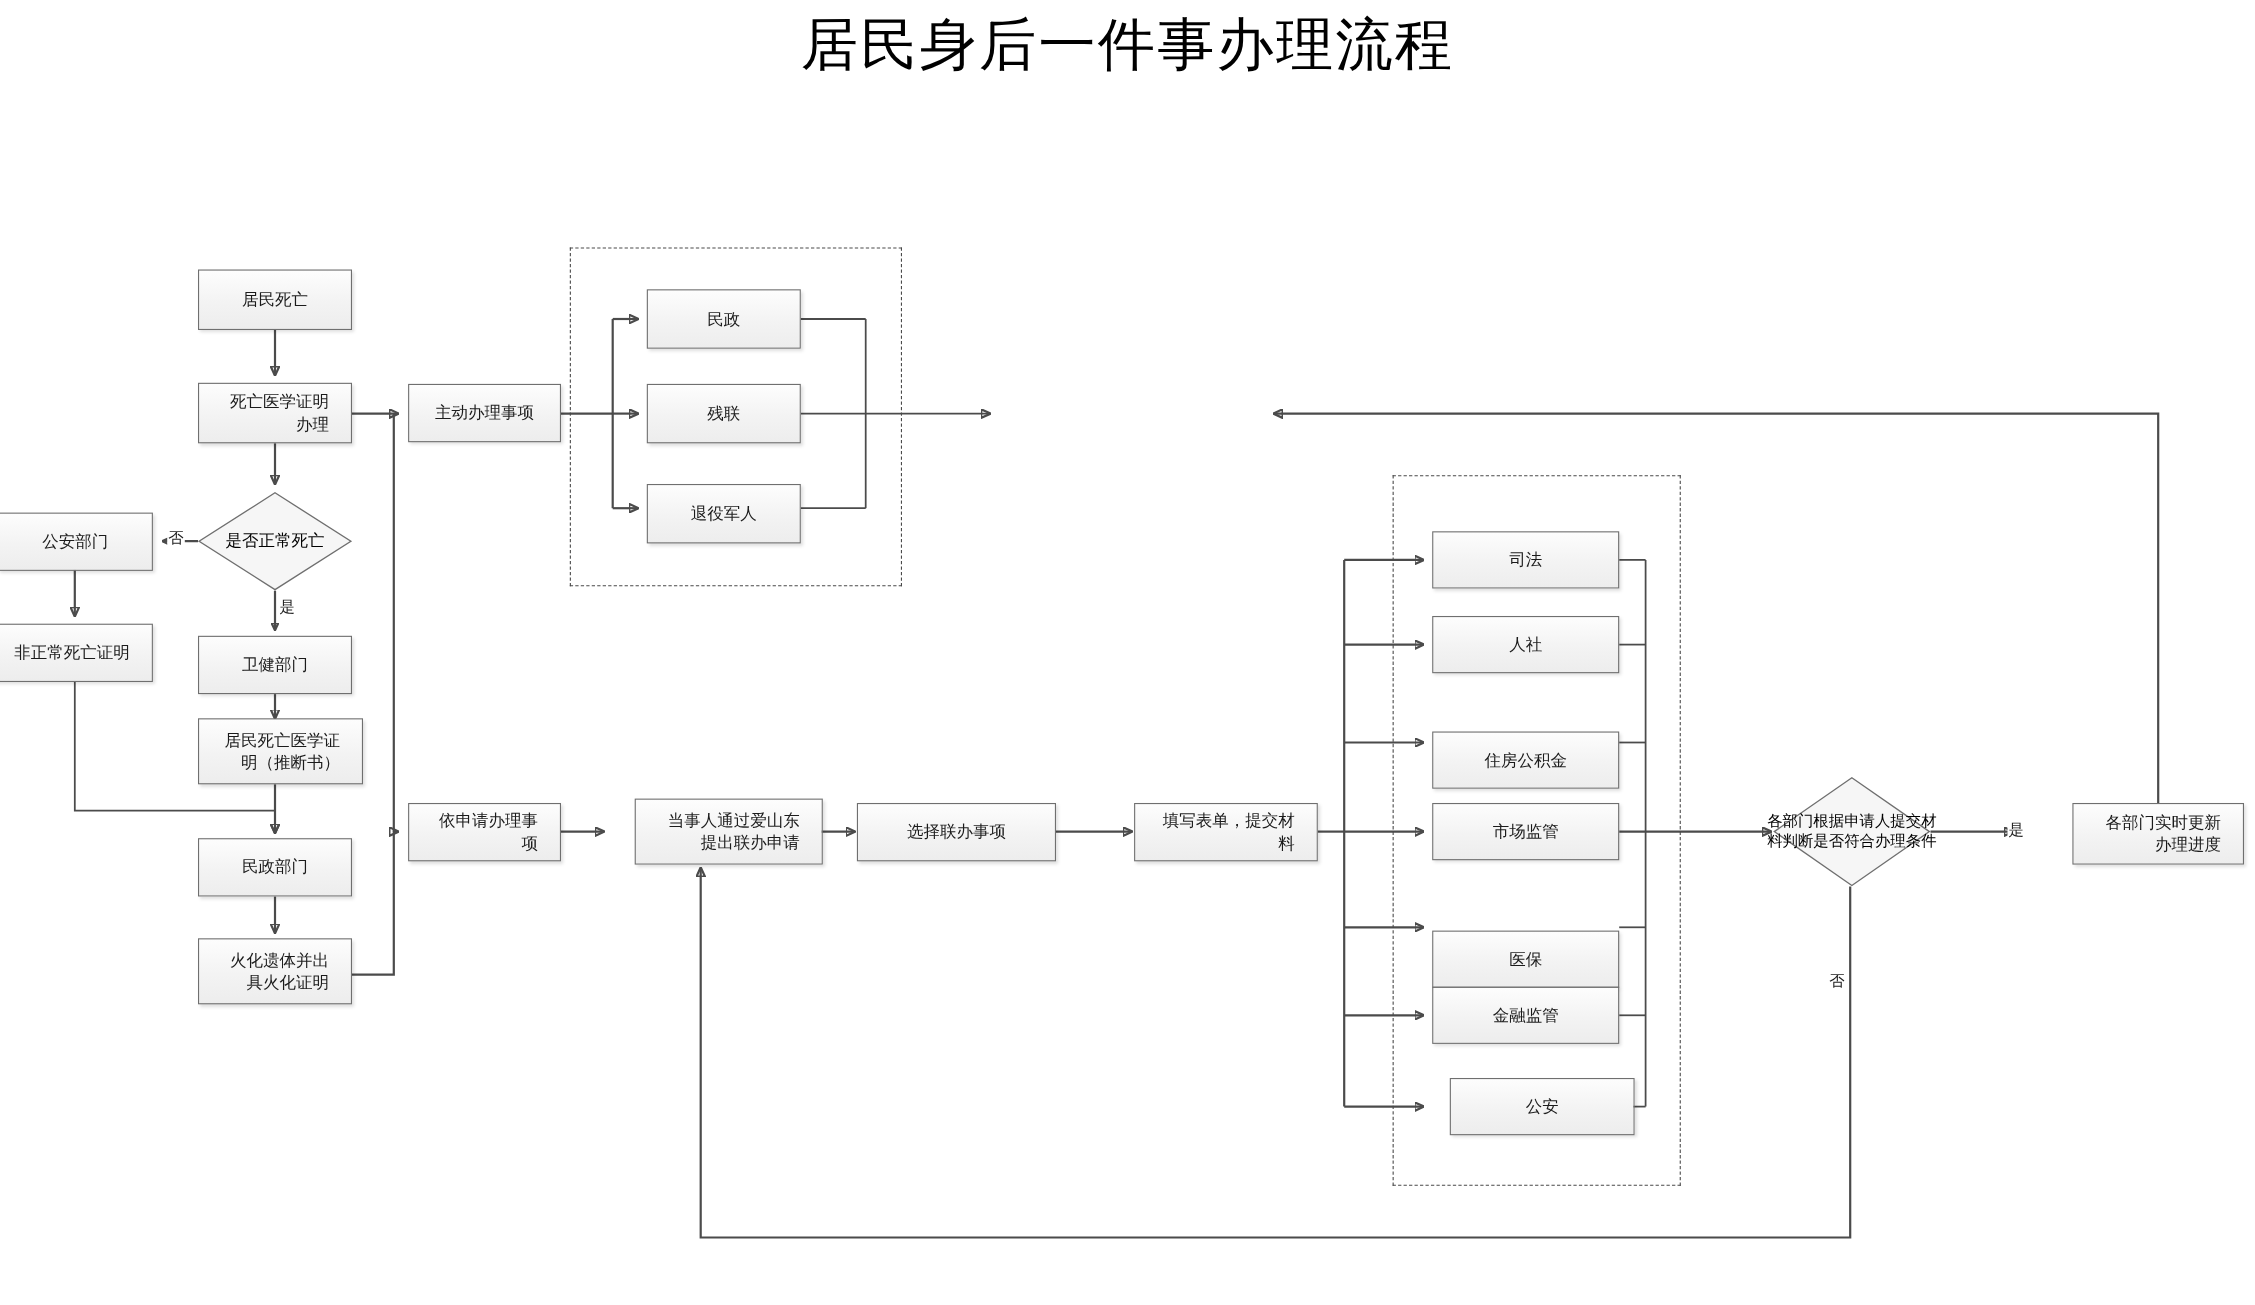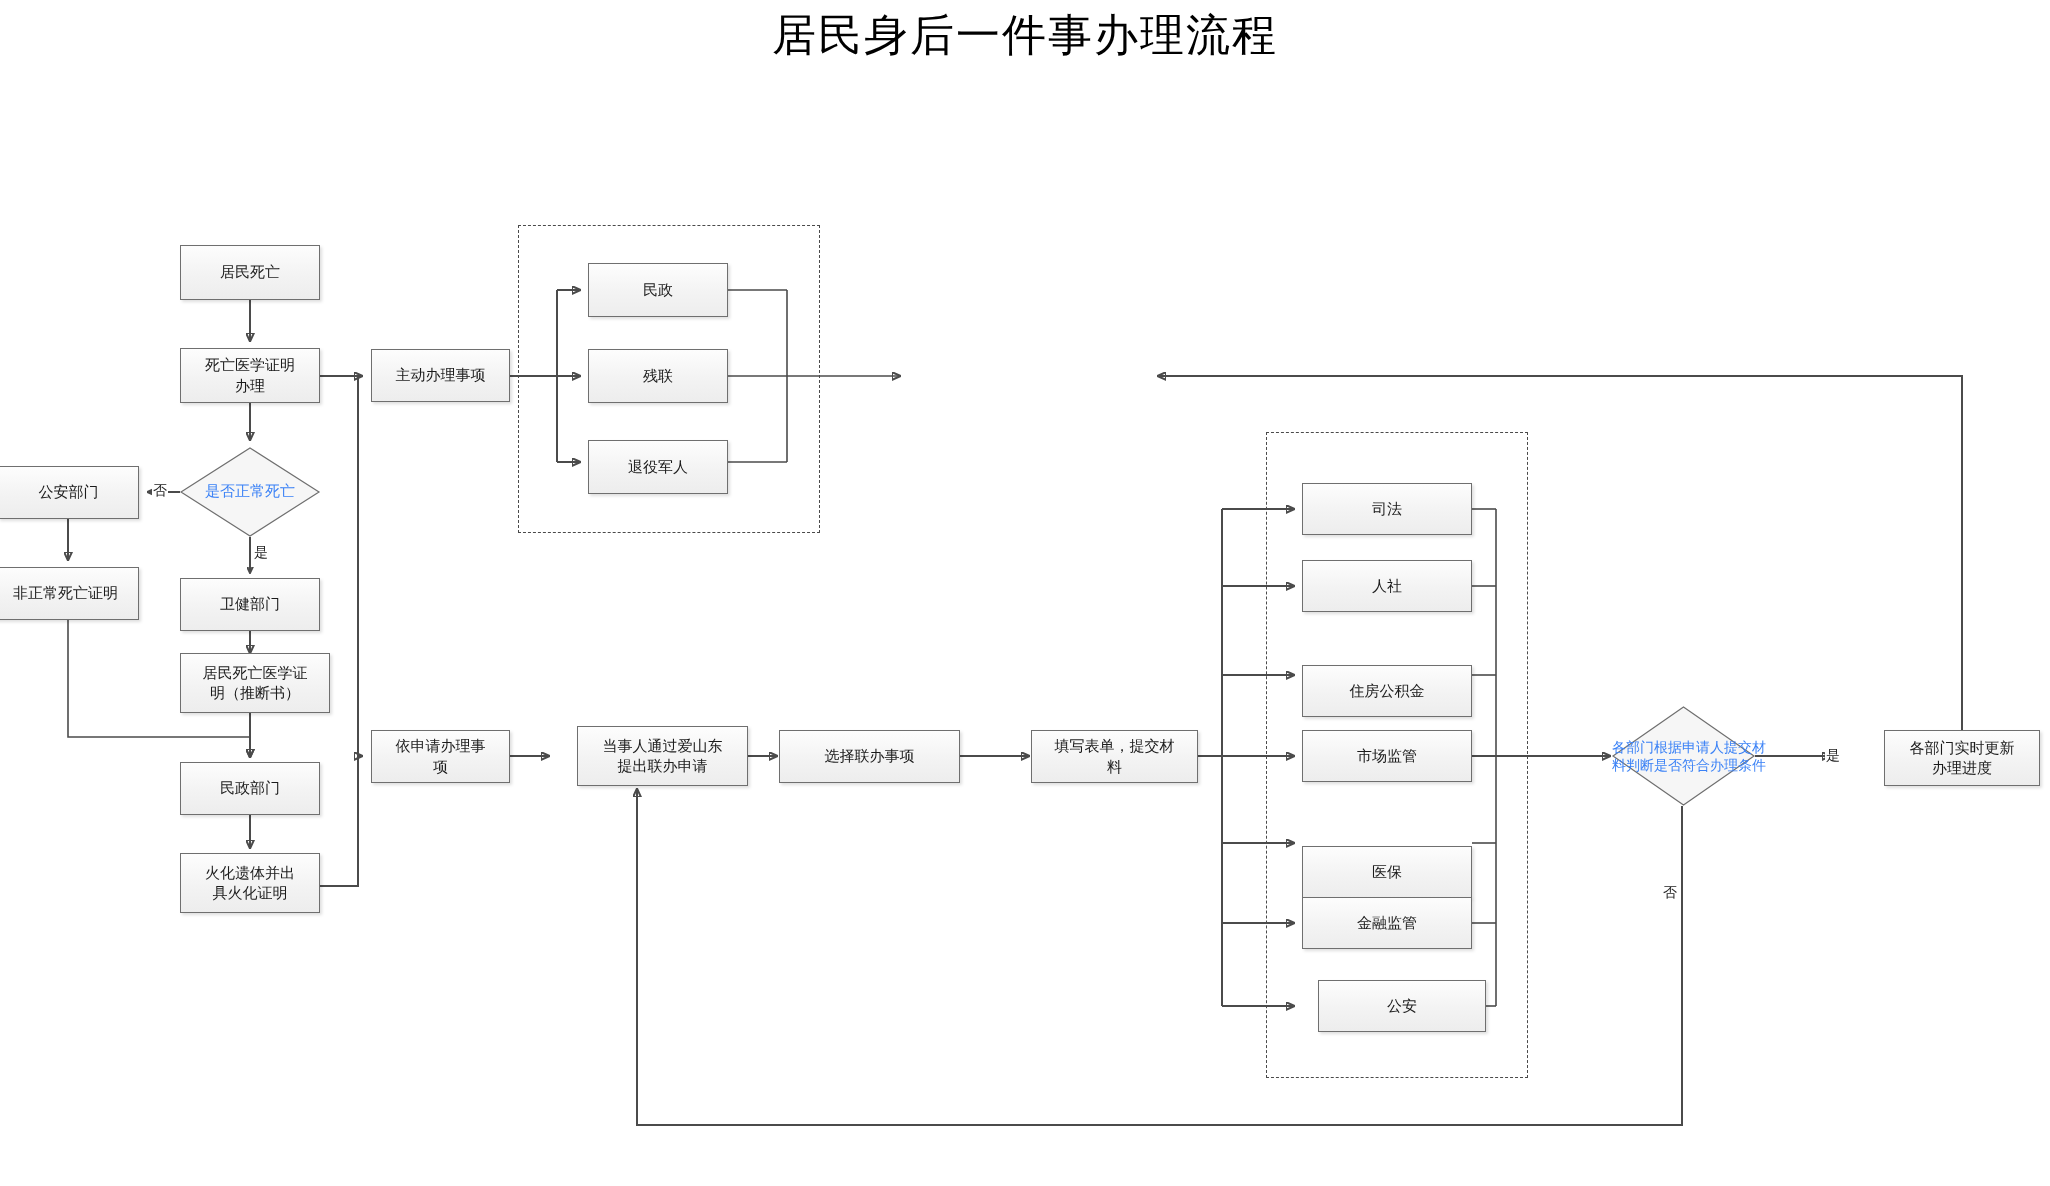--- a/index.html
+++ b/index.html
@@ -13,35 +13,35 @@
     width:2050px;
     height:1186px;
     background:#ffffff;
     overflow:hidden;
   }
   #title{
     position:absolute;
     left:0; top:6px; width:2050px;
     text-align:center;
     font-family:"DejaVu Serif","Liberation Serif",serif;
-    font-size:44px;
+    font-size:52px;
     letter-spacing:2px;
     color:#000;
     white-space:nowrap;
   }
   .node{
     position:absolute;
     box-sizing:border-box;
     border:1.2px solid #6f6f6f;
     background:linear-gradient(180deg,#fdfdfd 0%,#f3f3f3 55%,#ededed 100%);
     box-shadow:2px 2px 3px rgba(0,0,0,0.13);
     display:flex;
     align-items:center;
     justify-content:center;
-    text-align:center;
+    text-align:right;
     font-size:15px;
     line-height:1.35;
     color:#1b1b1b;
     padding:2px 20px;
     font-family:"DejaVu Serif","Liberation Serif",serif;
   }
   .node.n2 { font-size:15px; }
   .dgroup{
     position:absolute;
     box-sizing:border-box;
@@ -51,24 +51,24 @@
   .diamond{
     position:absolute;
     overflow:visible;
   }
   .diamond svg{display:block;overflow:visible;}
   .dlabel{
     position:absolute;
     display:flex;
     align-items:center;
     justify-content:center;
-    text-align:right;
+    text-align:center;
     font-size:15px;
     line-height:1.3;
-    color:#3b82f6;
+    color:#000000;
     font-family:"DejaVu Serif","Liberation Serif",serif;
     pointer-events:none;
     box-sizing:border-box;
   }
   .edgelabel{
     position:absolute;
     font-size:14px;
     color:#1b1b1b;
     font-family:"DejaVu Serif","Liberation Serif",serif;
     background:#fff;

